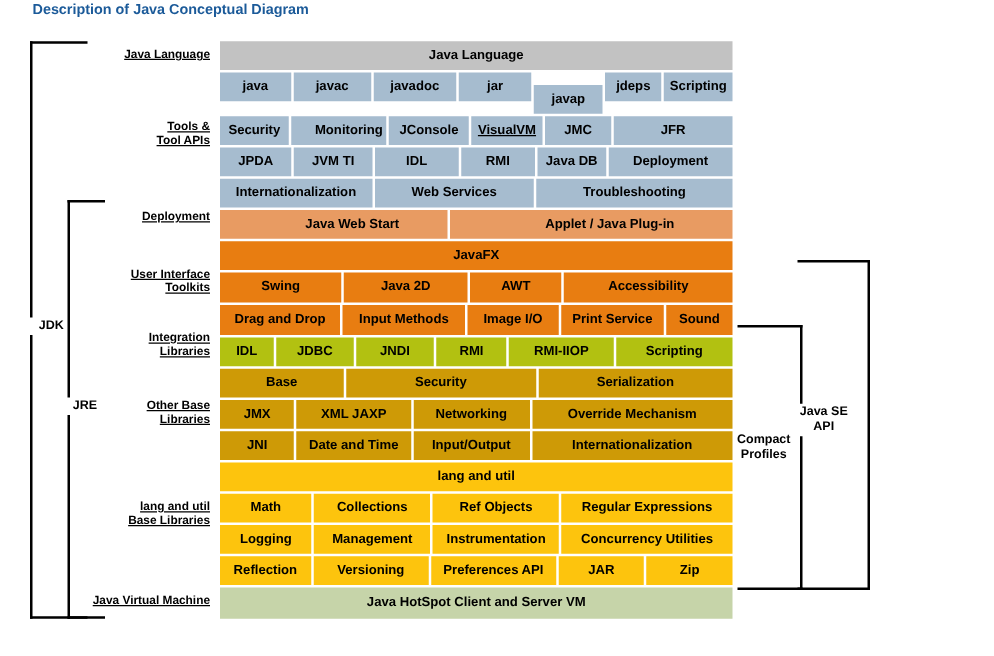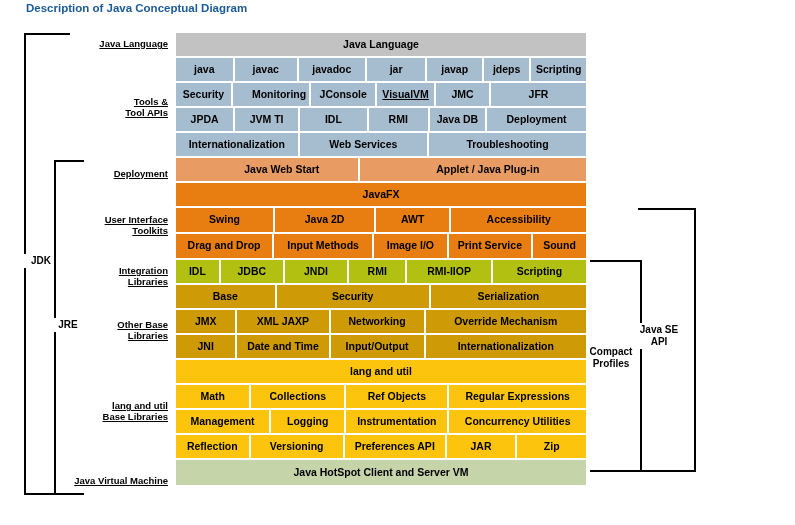--- a/index.html
+++ b/index.html
@@ -179,21 +179,21 @@
 
   <div id="stack">
       <div class="row">
         <div class="cell c-gray h-lang" style="flex: 100 0 0px;">Java Language</div>
       </div>
       <div class="row">
         <div class="cell c-blue h-tool" style="flex: 14.5 0 0px;">java</div>
         <div class="cell c-blue h-tool" style="flex: 16 0 0px;">javac</div>
         <div class="cell c-blue h-tool" style="flex: 17 0 0px;">javadoc</div>
         <div class="cell c-blue h-tool" style="flex: 15 0 0px;">jar</div>
-        <div class="cell c-blue h-tool" style="flex: 14 0 0px;">javap</div>
+        <div class="cell c-blue h-tool" style="flex: 14 0 0px; margin-top: 10px;">javap</div>
         <div class="cell c-blue h-tool" style="flex: 11.5 0 0px;">jdeps</div>
         <div class="cell c-blue h-tool" style="flex: 14 0 0px;">Scripting</div>
       </div>
       <div class="row">
         <div class="cell c-blue h-tool" style="flex: 14.5 0 0px;">Security</div>
         <div class="cell c-blue h-tool" style="flex: 16 0 0px; padding-left: 17px;">Monitoring</div>
         <div class="cell c-blue h-tool" style="flex: 17 0 0px;">JConsole</div>
         <div class="cell c-blue h-tool" style="flex: 15 0 0px; text-decoration: underline;">VisualVM</div>
         <div class="cell c-blue h-tool" style="flex: 14 0 0px;">JMC</div>
         <div class="cell c-blue h-tool" style="flex: 25.5 0 0px;">JFR</div>
@@ -259,22 +259,22 @@
       <div class="row">
         <div class="cell c-yellow h-lu" style="flex: 100 0 0px;">lang and util</div>
       </div>
       <div class="row">
         <div class="cell c-yellow h-lu" style="flex: 18 0 0px;">Math</div>
         <div class="cell c-yellow h-lu" style="flex: 23 0 0px;">Collections</div>
         <div class="cell c-yellow h-lu" style="flex: 25 0 0px;">Ref Objects</div>
         <div class="cell c-yellow h-lu" style="flex: 34 0 0px;">Regular Expressions</div>
       </div>
       <div class="row">
+        <div class="cell c-yellow h-lu" style="flex: 18 0 0px;">Logging</div>
         <div class="cell c-yellow h-lu" style="flex: 23 0 0px;">Management</div>
-        <div class="cell c-yellow h-lu" style="flex: 18 0 0px;">Logging</div>
         <div class="cell c-yellow h-lu" style="flex: 25 0 0px;">Instrumentation</div>
         <div class="cell c-yellow h-lu" style="flex: 34 0 0px;">Concurrency Utilities</div>
       </div>
       <div class="row">
         <div class="cell c-yellow h-lu" style="flex: 18 0 0px;">Reflection</div>
         <div class="cell c-yellow h-lu" style="flex: 23 0 0px;">Versioning</div>
         <div class="cell c-yellow h-lu" style="flex: 25 0 0px;">Preferences API</div>
         <div class="cell c-yellow h-lu" style="flex: 17 0 0px;">JAR</div>
         <div class="cell c-yellow h-lu" style="flex: 17 0 0px;">Zip</div>
       </div>

